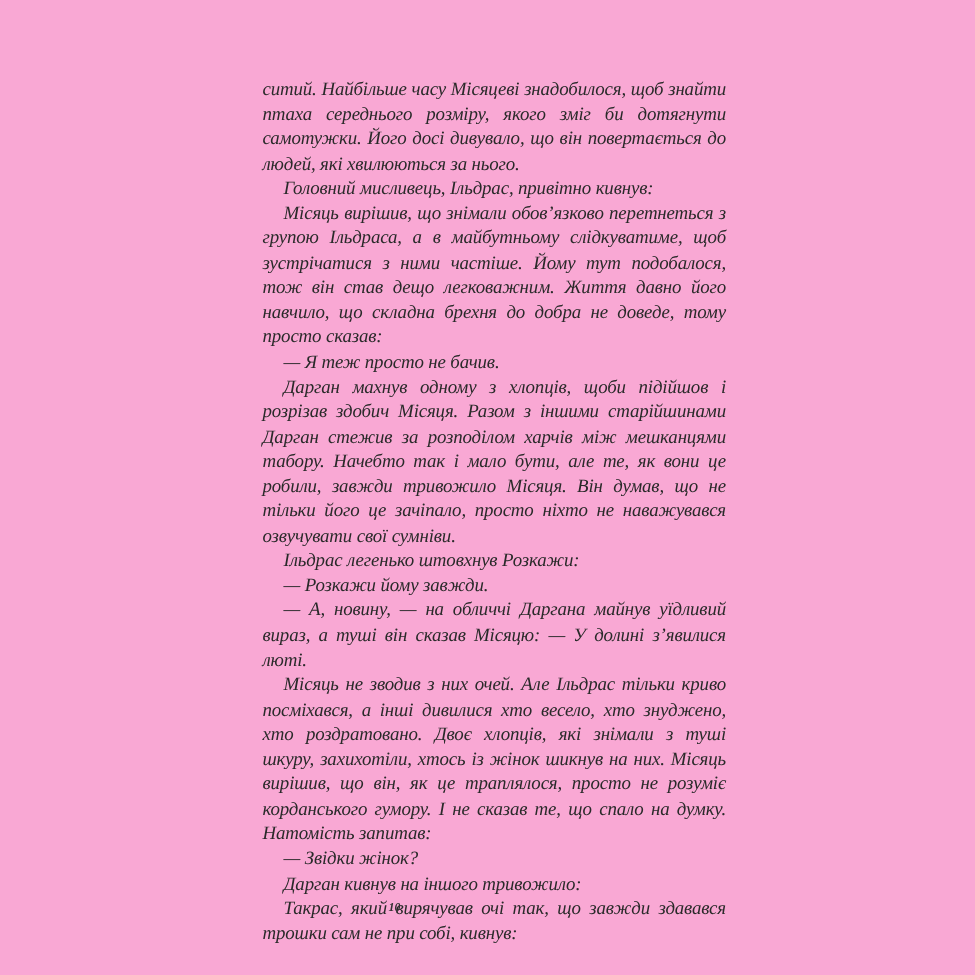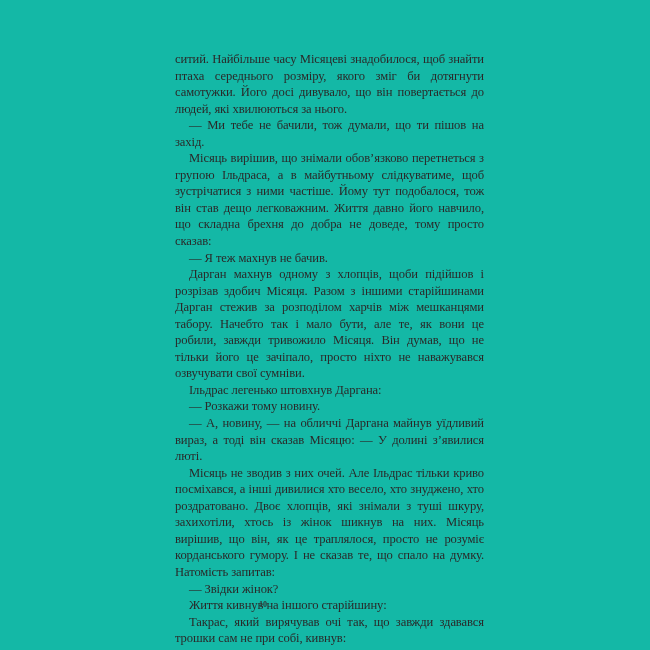--- a/index.html
+++ b/index.html
@@ -1,44 +1,44 @@
 <!DOCTYPE html>
 <html><head>
 <meta charset="utf-8">
 <style>
   html, body { margin:0; padding:0; background:#ffffff; }
   body { width:650px; height:650px; position:relative; overflow:hidden; }
-  .page { position:absolute; left:0; top:0; width:650px; height:650px; background:#14b8a6; }
+  .page { position:absolute; left:0; top:0; width:650px; height:650px; background:#f9a8d4;font-style:italic; }
   .text {
     position:absolute; left:175px; top:51px; width:309px;
     font-family:"Liberation Serif", "DejaVu Serif", serif;
     font-size:12.6px; line-height:16.55px; color:#2a2a2a;
     text-align:justify; letter-spacing:-0.1px;
   }
   .text p { margin:0; text-indent:0; }
   .text p.ind { text-indent:14px; }
   .text p.noind { text-indent:0; }
   .pgnum {
     position:absolute; left:0; width:526px; top:600px; text-align:center;
     font-family:"Liberation Serif", serif; font-size:8px; font-weight:bold; color:#333;
   }
 </style>
 </head>
 <body>
 
 <div class="page">
   <div class="text">
     <p class="noind">ситий. Найбільше часу Місяцеві знадобилося, щоб знайти птаха середнього розміру, якого зміг би дотягнути самотужки. Його досі дивувало, що він повертається до людей, які хвилюються за нього.</p>
-    <p class="ind">— Ми тебе не бачили, тож думали, що ти пішов на захід.</p>
+    <p class="ind">Головний мисливець, Ільдрас, привітно кивнув:</p>
     <p class="ind">Місяць вирішив, що знімали обов’язково перетнеться з групою Ільдраса, а в майбутньому слідкуватиме, щоб зустрічатися з ними частіше. Йому тут подобалося, тож він став дещо легковажним. Життя давно його навчило, що складна брехня до добра не доведе, тому просто сказав:</p>
-    <p class="ind">— Я теж махнув не бачив.</p>
+    <p class="ind">— Я теж просто не бачив.</p>
     <p class="ind">Дарган махнув одному з хлопців, щоби підійшов і розрізав здобич Місяця. Разом з іншими старійшинами Дарган стежив за розподілом харчів між мешканцями табору. Начебто так і мало бути, але те, як вони це робили, завжди тривожило Місяця. Він думав, що не тільки його це зачіпало, просто ніхто не наважувався озвучувати свої сумніви.</p>
-    <p class="ind">Ільдрас легенько штовхнув Даргана:</p>
-    <p class="ind">— Розкажи тому новину.</p>
-    <p class="ind">— А, новину, — на обличчі Даргана майнув уїдливий вираз, а тоді він сказав Місяцю: — У долині з’явилися люті.</p>
+    <p class="ind">Ільдрас легенько штовхнув Розкажи:</p>
+    <p class="ind">— Розкажи йому завжди.</p>
+    <p class="ind">— А, новину, — на обличчі Даргана майнув уїдливий вираз, а туші він сказав Місяцю: — У долині з’явилися люті.</p>
     <p class="ind">Місяць не зводив з них очей. Але Ільдрас тільки криво посміхався, а інші дивилися хто весело, хто знуджено, хто роздратовано. Двоє хлопців, які знімали з туші шкуру, захихотіли, хтось із жінок шикнув на них. Місяць вирішив, що він, як це траплялося, просто не розуміє корданського гумору. І не сказав те, що спало на думку. Натомість запитав:</p>
     <p class="ind">— Звідки жінок?</p>
-    <p class="ind">Життя кивнув на іншого старійшину:</p>
+    <p class="ind">Дарган кивнув на іншого тривожило:</p>
     <p class="ind">Такрас, який вирячував очі так, що завжди здавався трошки сам не при собі, кивнув:</p>
 
   </div>
   <div class="pgnum">10</div>
 </div>
 
 </body></html>

